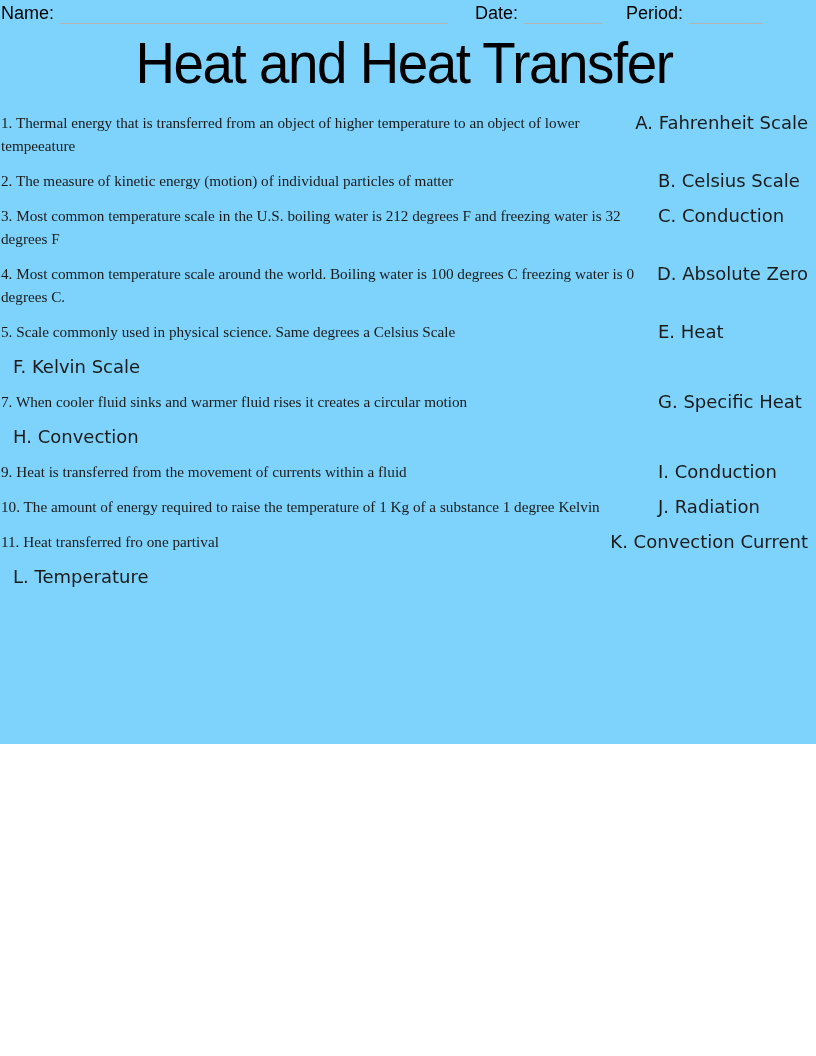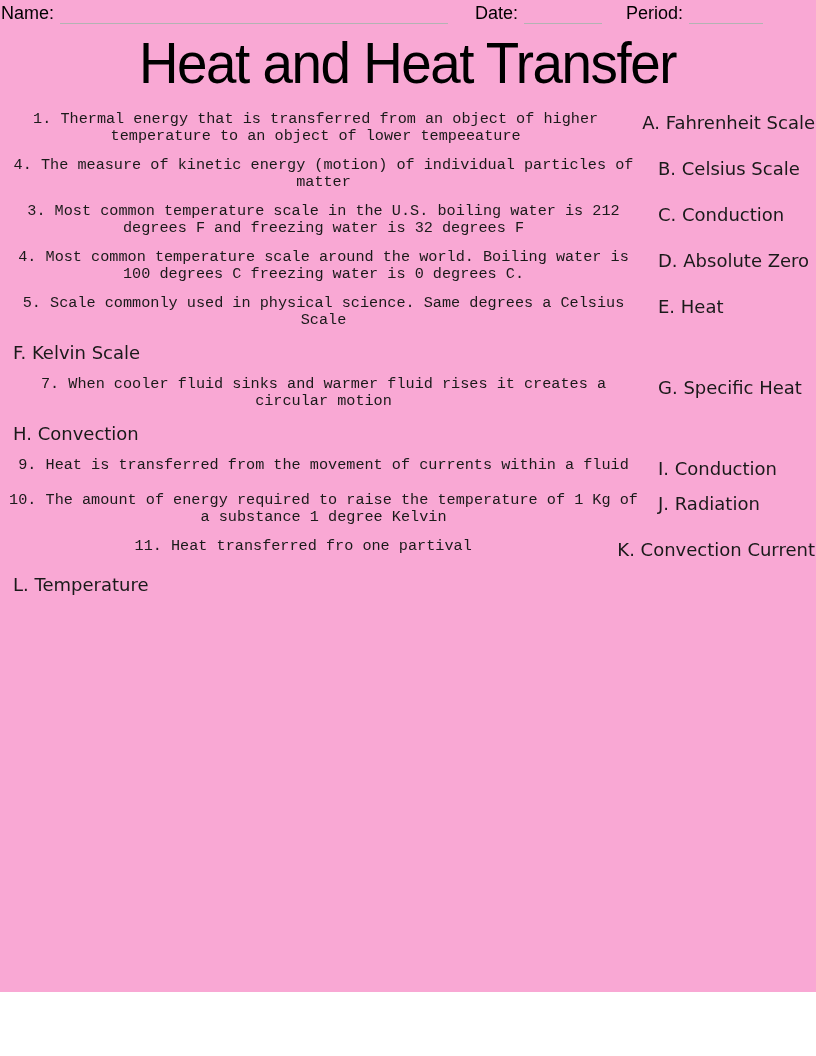--- a/index.html
+++ b/index.html
@@ -4,23 +4,23 @@
 <style>
   * { margin: 0; padding: 0; box-sizing: border-box; }
   html, body {
     width: 816px;
     background: #ffffff;
     font-family: "Liberation Sans", sans-serif;
     color: #1a1a1a;
   }
   .page {
     width: 816px;
-    height: 992px;
-    background: #f9a8d4;
-    padding: 2px 1px 0 0;
+    height: 744px;
+    background: #7dd3fc;
+    padding: 2px 8px 0 0;
     overflow: hidden;
   }
 
   
   .header {
     display: flex;
     align-items: flex-end;
     font-size: 18px;
     line-height: 22px;
     padding-left: 1px;
@@ -53,24 +53,23 @@
   
   .matching { padding-left: 1px; }
   .row {
     display: flex;
     align-items: flex-start;
     margin-bottom: 12px;
   }
   .q {
     width: 645px;
     font-size: 16px;
-    line-height: 17px;
-    font-family: Liberation Mono, monospace;
+    line-height: 23px;
+    font-family: Liberation Serif, serif;
     font-size: 15.2px;
-    text-align: center;
   }
   .a {
     flex: 1;
     padding-left: 12px;
     font-size: 18px;
     line-height: 23px;
     font-family: "DejaVu Sans", sans-serif;
     white-space: nowrap;
   }
 </style>
@@ -91,21 +90,21 @@
   <h1 class="title">Heat and Heat Transfer</h1>
 
   <div class="matching">
 
     <div class="row">
       <div class="q">1. Thermal energy that is transferred from an object of higher temperature to an object of lower tempeeature</div>
       <div class="a">A. Fahrenheit Scale</div>
     </div>
 
     <div class="row">
-      <div class="q">4. The measure of kinetic energy (motion) of individual particles of matter</div>
+      <div class="q">2. The measure of kinetic energy (motion) of individual particles of matter</div>
       <div class="a">B. Celsius Scale</div>
     </div>
 
     <div class="row">
       <div class="q">3. Most common temperature scale in the U.S. boiling water is 212 degrees F and freezing water is 32 degrees F</div>
       <div class="a">C. Conduction</div>
     </div>
 
     <div class="row">
       <div class="q">4. Most common temperature scale around the world. Boiling water is 100 degrees C freezing water is 0 degrees C.</div>

